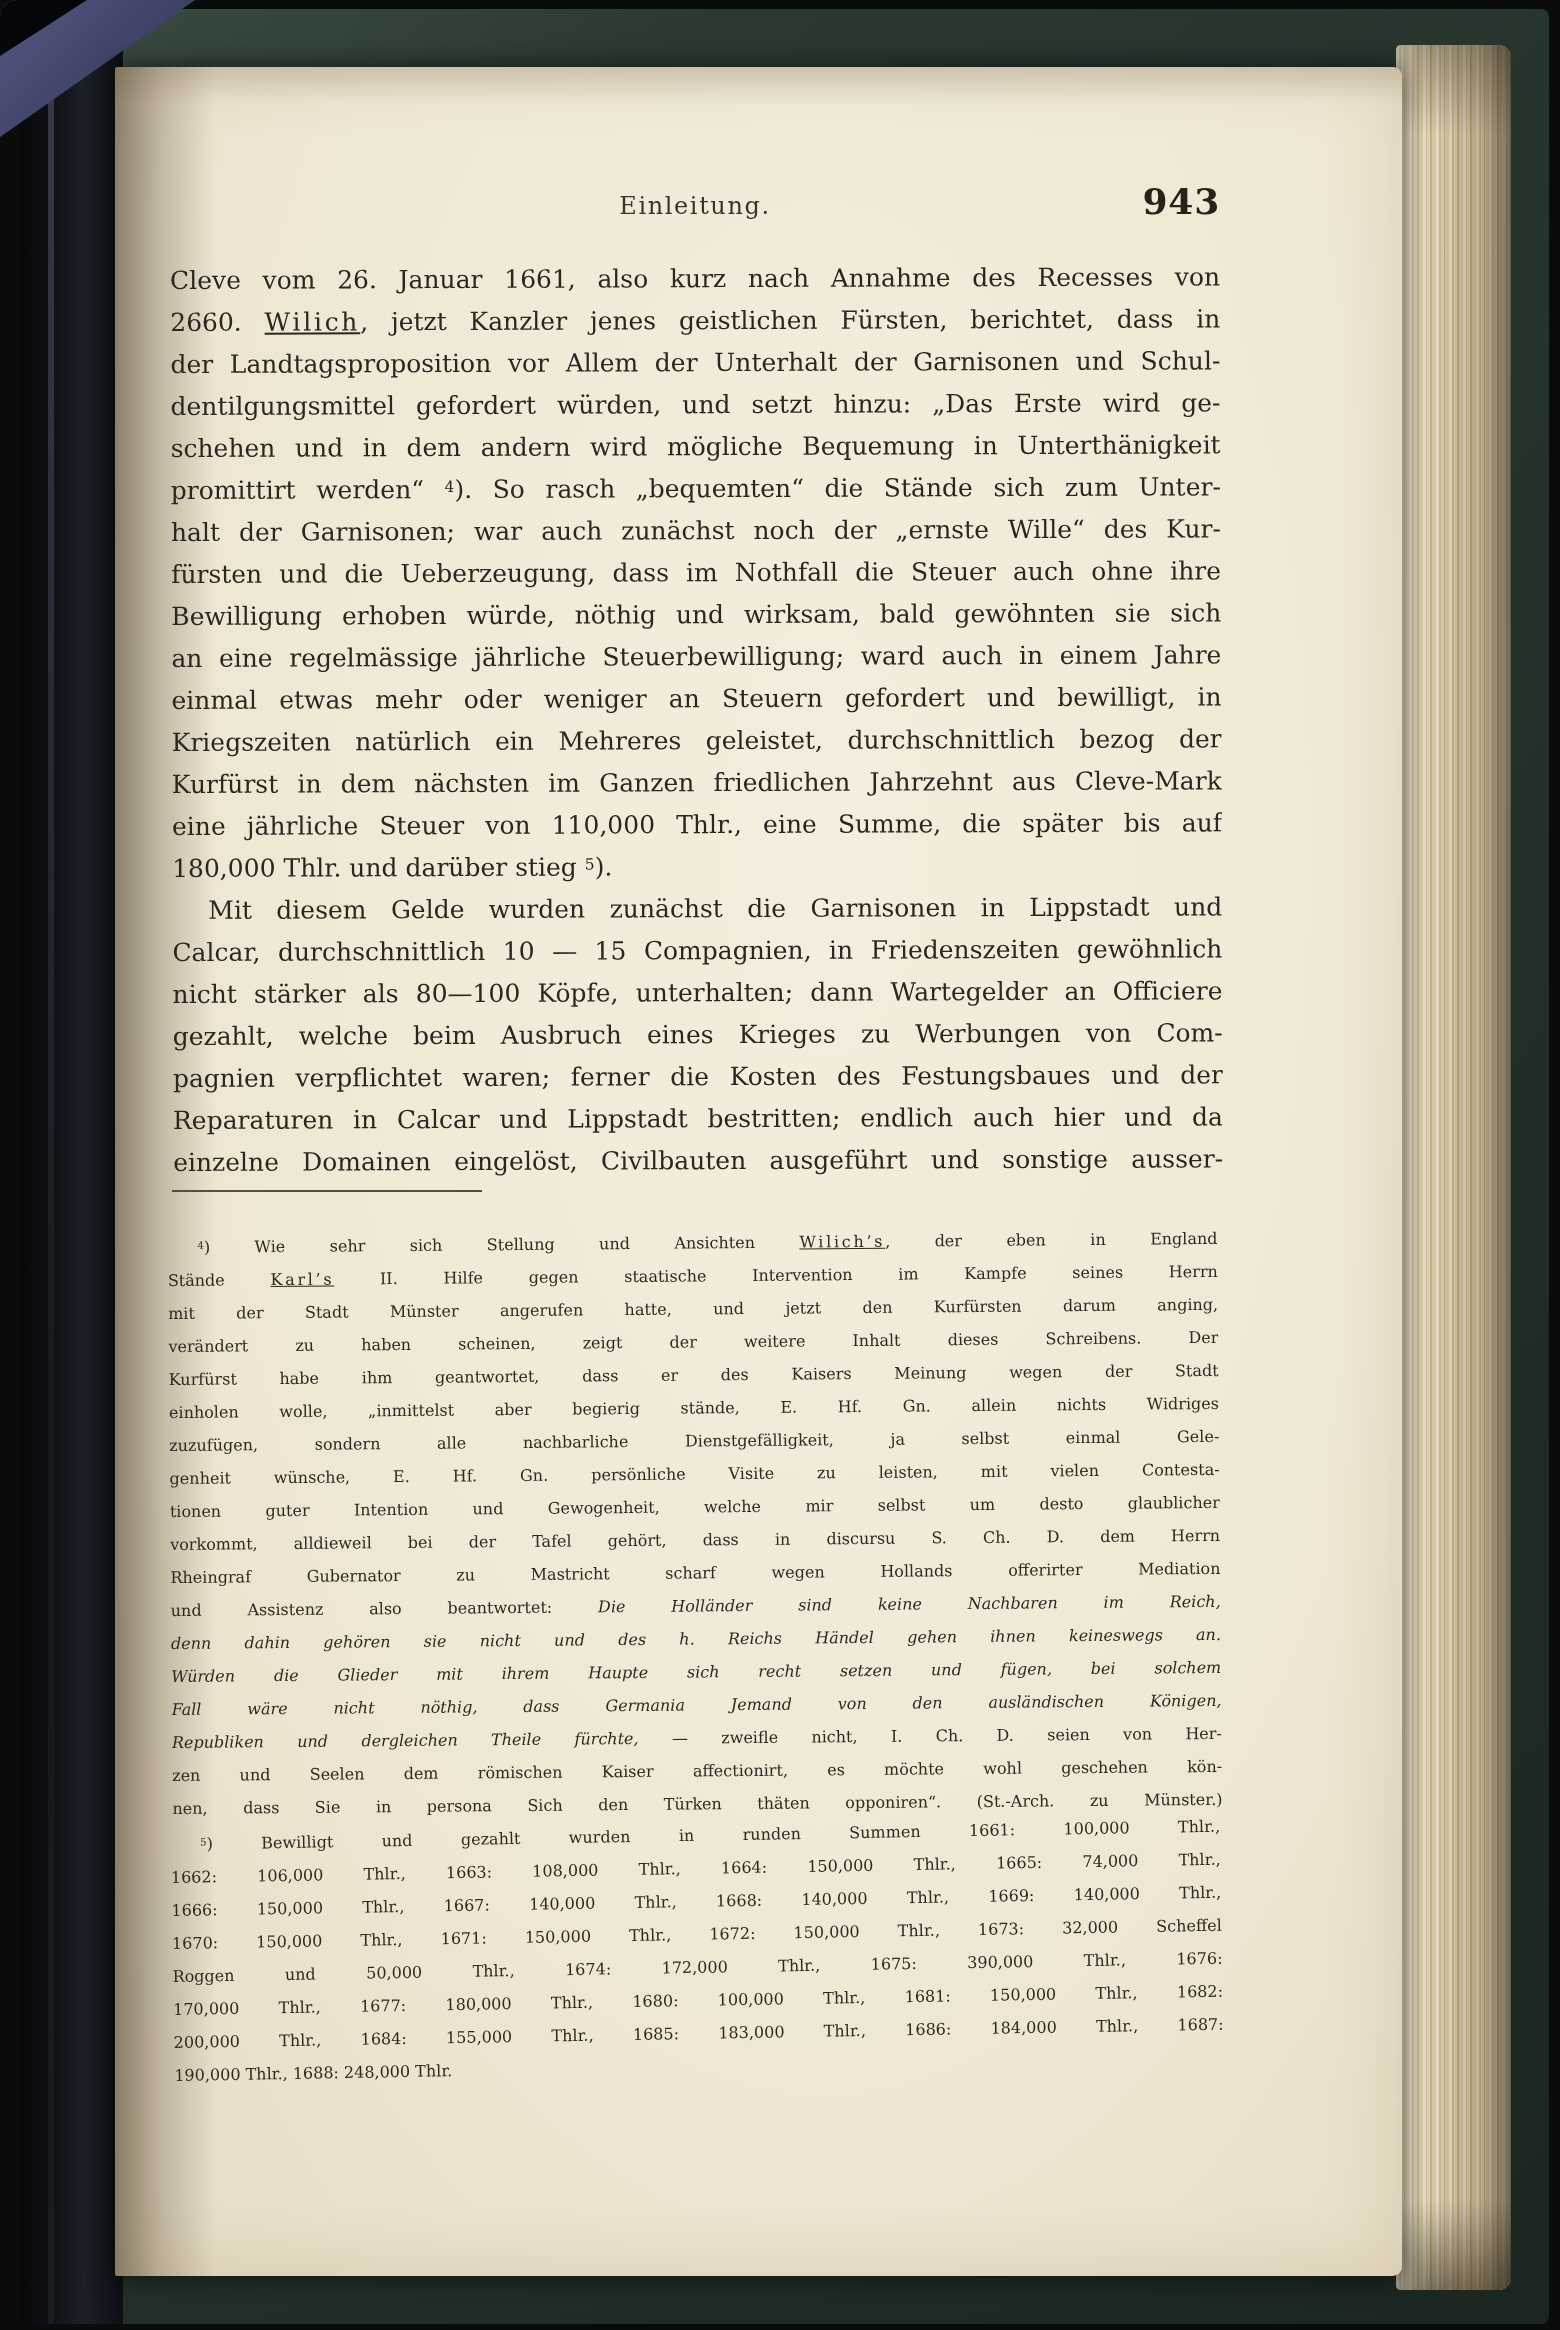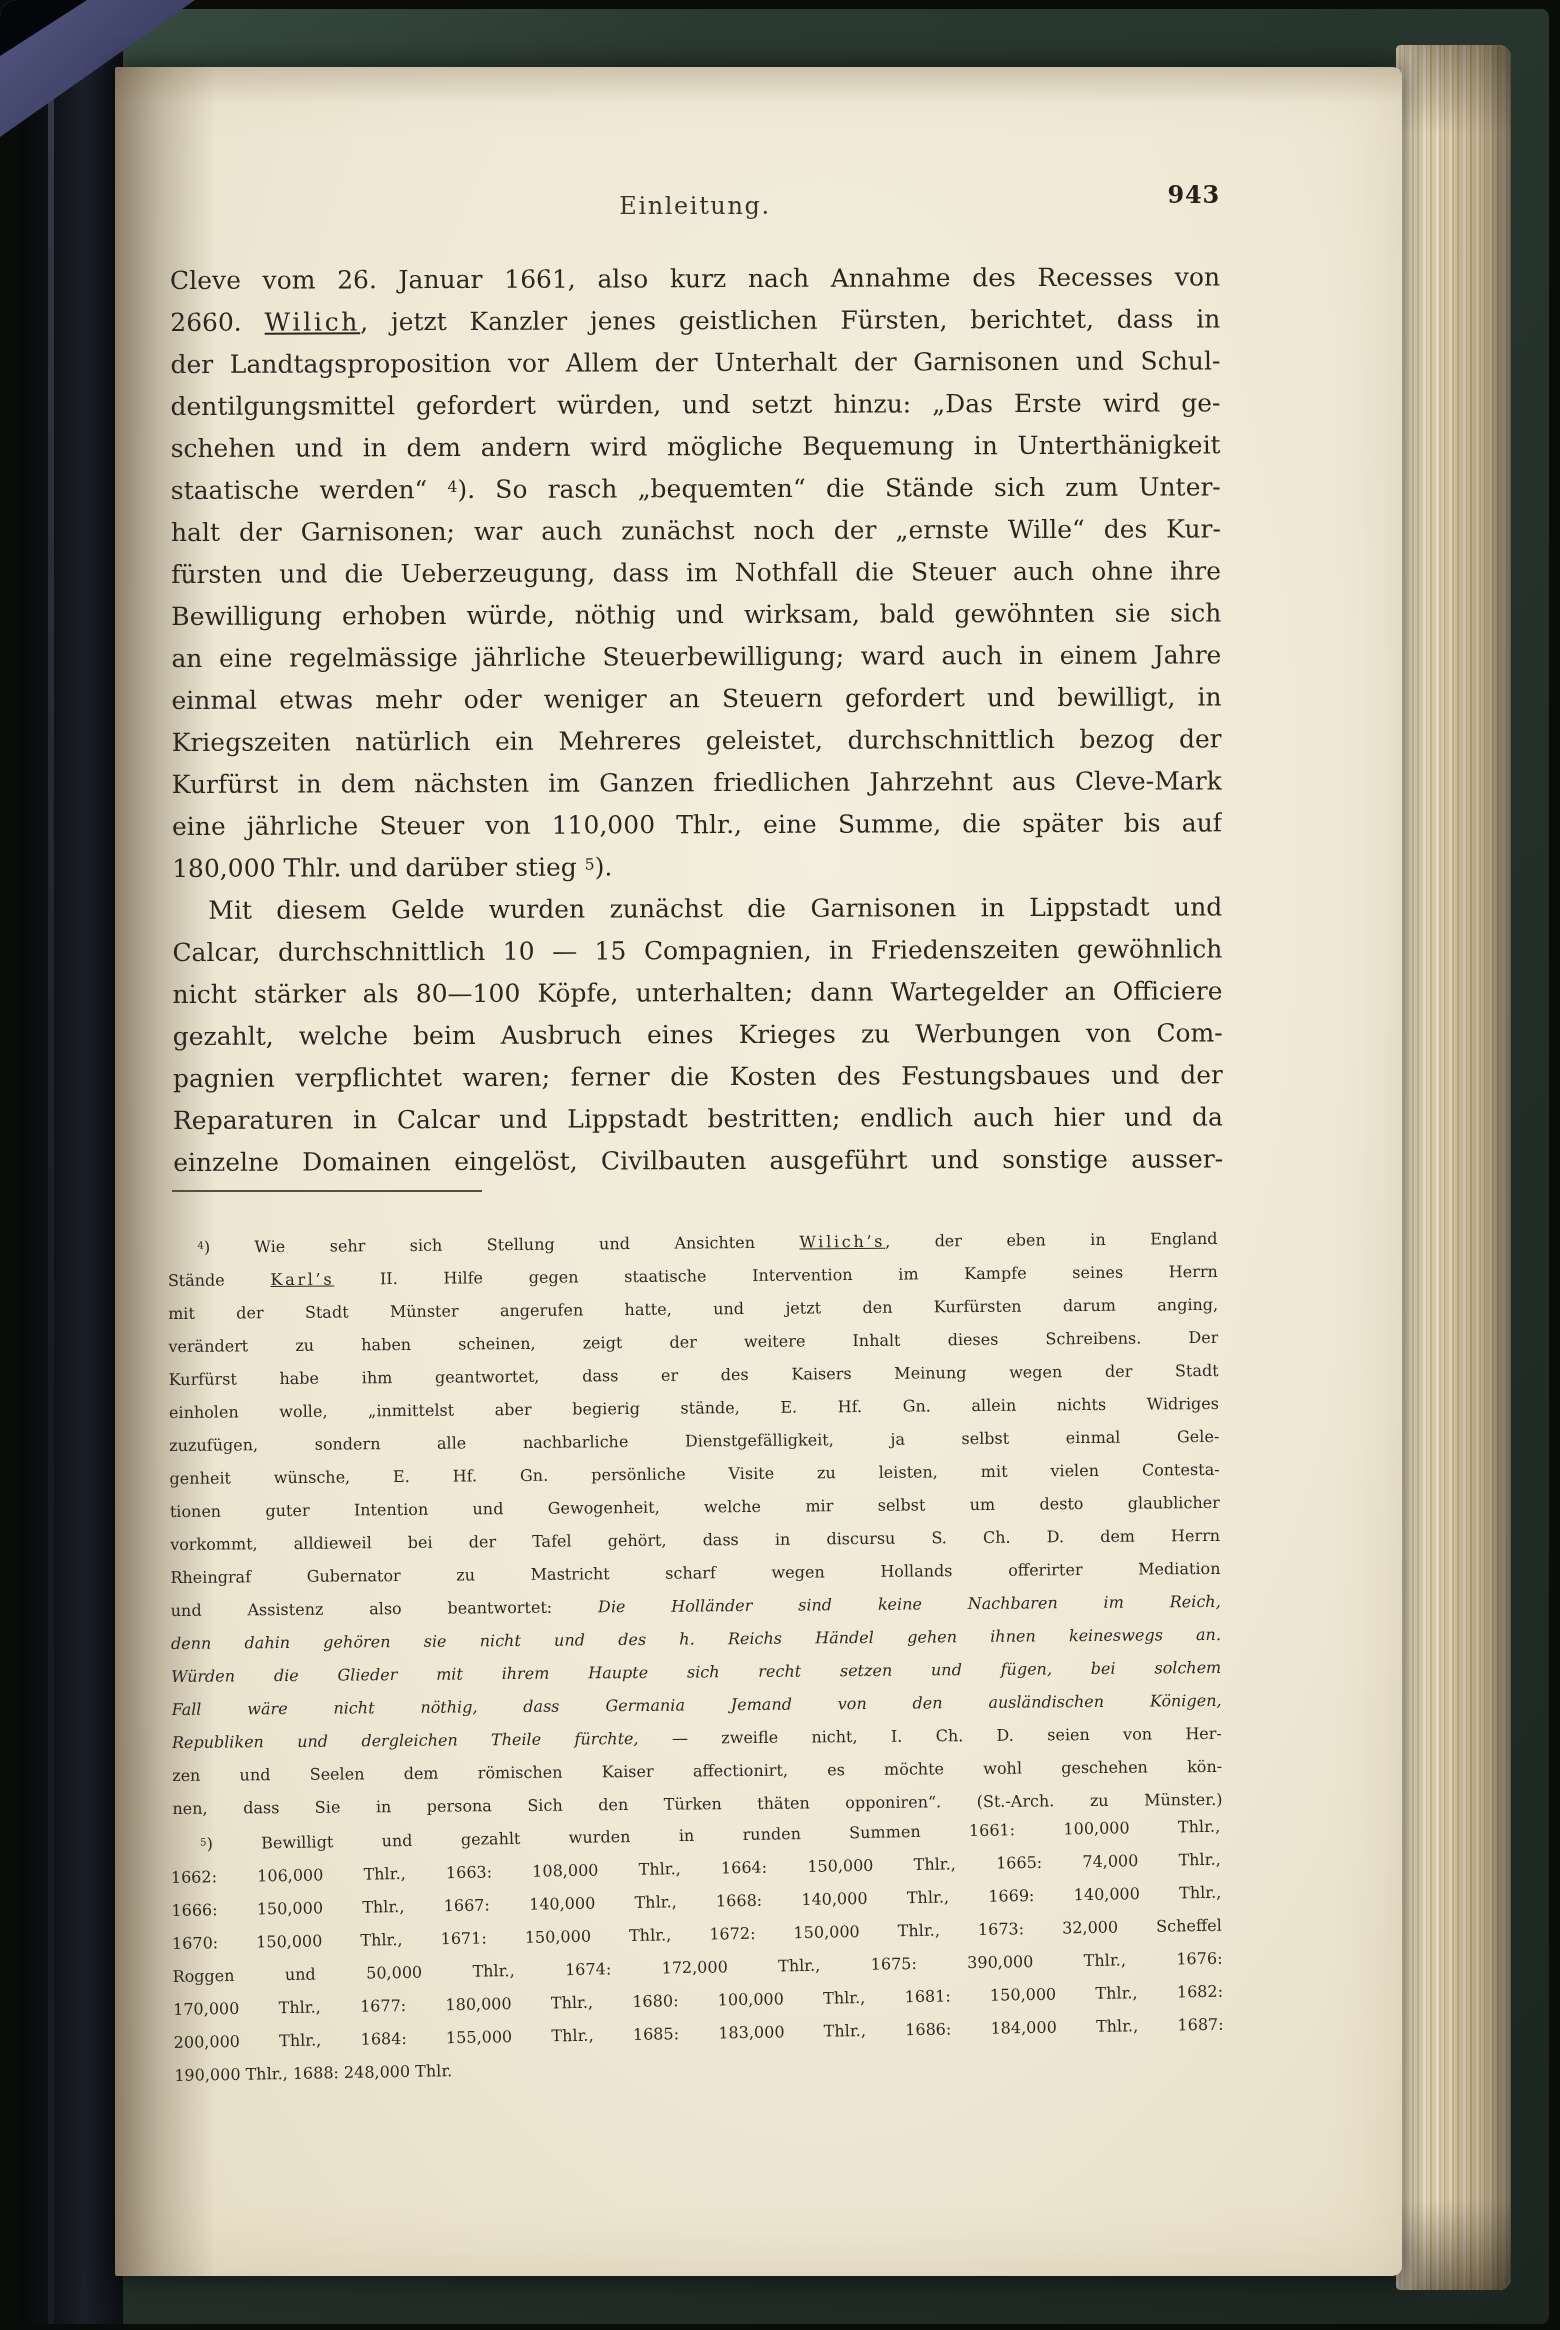--- a/index.html
+++ b/index.html
@@ -33,21 +33,21 @@
   .page::before{content:'';position:absolute;left:0;top:0;bottom:0;width:101px;border-radius:3.1px 0 0 3.1px;
         background:linear-gradient(90deg,rgba(55,40,20,.5) 0%,rgba(55,40,20,.22) 45%,transparent 100%);}
   .page::after{content:'';position:absolute;left:0;top:0;right:0;height:36px;border-radius:3.1px 9.4px 0 0;
         background:linear-gradient(180deg,rgba(90,70,40,.18),transparent);}
 
   .text-col{position:absolute;left:55px;top:0;width:1050px;color:var(--ink,#2b2620);}
 
   .header-row{position:absolute;top:119px;left:0;width:100%;height:50px;}
   .running-title{position:absolute;left:50%;transform:translateX(-50%);top:6.2px;
         font-size:24px;letter-spacing:1.6px;color:#3a352c;}
-  .page-number{position:absolute;right:0;top:-6.2px;font-size:24px;font-weight:bold;letter-spacing:0.8px;color:#262119;}
+  .page-number{position:absolute;right:0;top:-6.2px;font-size:36px;font-weight:bold;letter-spacing:0.8px;color:#262119;}
 
   .body-text{position:absolute;top:193px;left:0;width:100%;font-size:25px;line-height:42px;
         transform:rotate(-0.2deg);transform-origin:0 0;}
   .tline{text-align:justify;text-align-last:justify;height:42px;overflow:hidden;}
   .footnotes .tline{height:33px;}
   .tline.nojust{text-align-last:left;}
   .tline.indent{padding-left:36px;}
   .footnotes .tline.indent{padding-left:30px;}
   .it{font-style:italic;}
   .sp{letter-spacing:2.7px;text-decoration:underline;}
@@ -77,21 +77,21 @@
         <span class="page-number">943</span>
       </div>
 
       <div class="body-text">
         <div>
             <div class="tline"><span>Cleve vom 26. Januar 1661, also kurz nach Annahme des Recesses von</span></div>
             <div class="tline"><span>2660. </span><span class="sp">Wilich</span><span>, jetzt Kanzler jenes geistlichen Fürsten, berichtet, dass in</span></div>
             <div class="tline"><span>der Landtagsproposition vor Allem der Unterhalt der Garnisonen und Schul-</span></div>
             <div class="tline"><span>dentilgungsmittel gefordert würden, und setzt hinzu: „Das Erste wird ge-</span></div>
             <div class="tline"><span>schehen und in dem andern wird mögliche Bequemung in Unterthänigkeit</span></div>
-            <div class="tline"><span>staatische werden“ </span><span class="sup">4</span><span>). So rasch „bequemten“ die Stände sich zum Unter-</span></div>
+            <div class="tline"><span>promittirt werden“ </span><span class="sup">4</span><span>). So rasch „bequemten“ die Stände sich zum Unter-</span></div>
             <div class="tline"><span>halt der Garnisonen; war auch zunächst noch der „ernste Wille“ des Kur-</span></div>
             <div class="tline"><span>fürsten und die Ueberzeugung, dass im Nothfall die Steuer auch ohne ihre</span></div>
             <div class="tline"><span>Bewilligung erhoben würde, nöthig und wirksam, bald gewöhnten sie sich</span></div>
             <div class="tline"><span>an eine regelmässige jährliche Steuerbewilligung; ward auch in einem Jahre</span></div>
             <div class="tline"><span>einmal etwas mehr oder weniger an Steuern gefordert und bewilligt, in</span></div>
             <div class="tline"><span>Kriegszeiten natürlich ein Mehreres geleistet, durchschnittlich bezog der</span></div>
             <div class="tline"><span>Kurfürst in dem nächsten im Ganzen friedlichen Jahrzehnt aus Cleve-Mark</span></div>
             <div class="tline"><span>eine jährliche Steuer von 110,000 Thlr., eine Summe, die später bis auf</span></div>
             <div class="tline nojust"><span>180,000 Thlr. und darüber stieg </span><span class="sup">5</span><span>).</span></div>
           </div>

